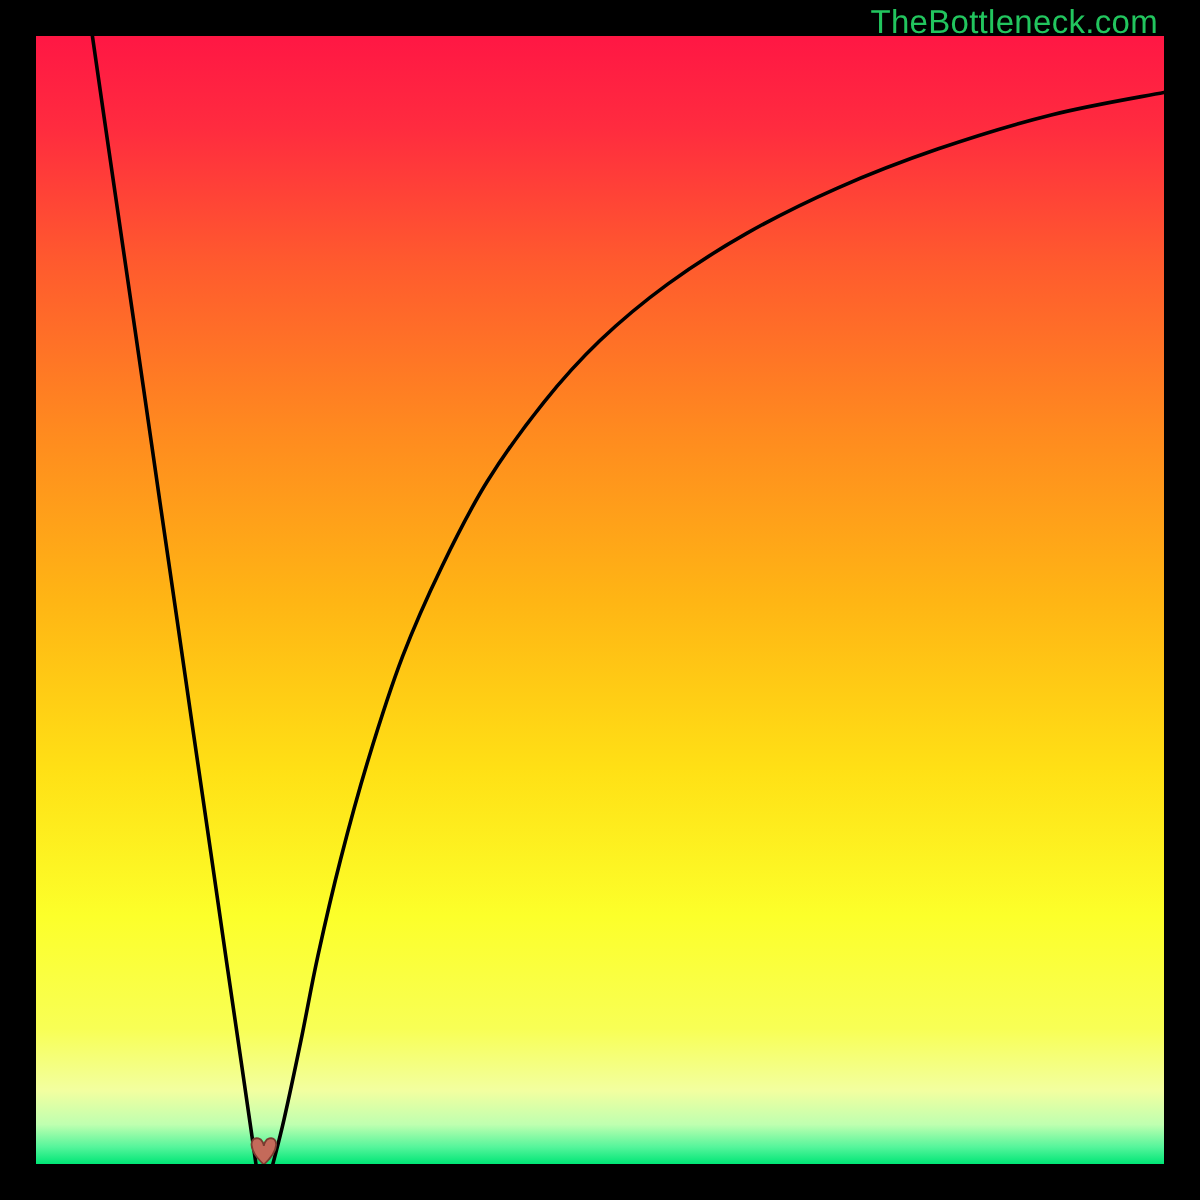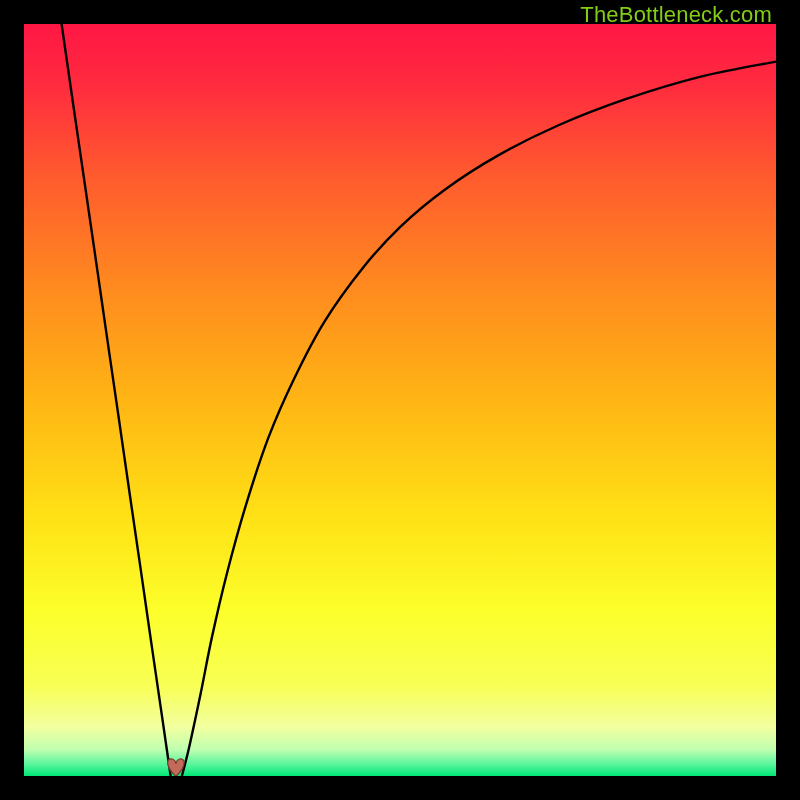--- a/index.html
+++ b/index.html
@@ -24,21 +24,21 @@
     left: 0;
     top: 0;
     width: 752px;
     height: 752px;
     overflow: hidden;
   }
   .watermark {
     position: absolute;
     top: 2px;
     right: 28px;
-    color: #84cc16;
+    color: #22c55e;
     font-size: 22px;
     font-weight: 500;
     letter-spacing: 0.2px;
     user-select: none;
   }
   svg {
     display: block;
   }
 </style>
 </head>

